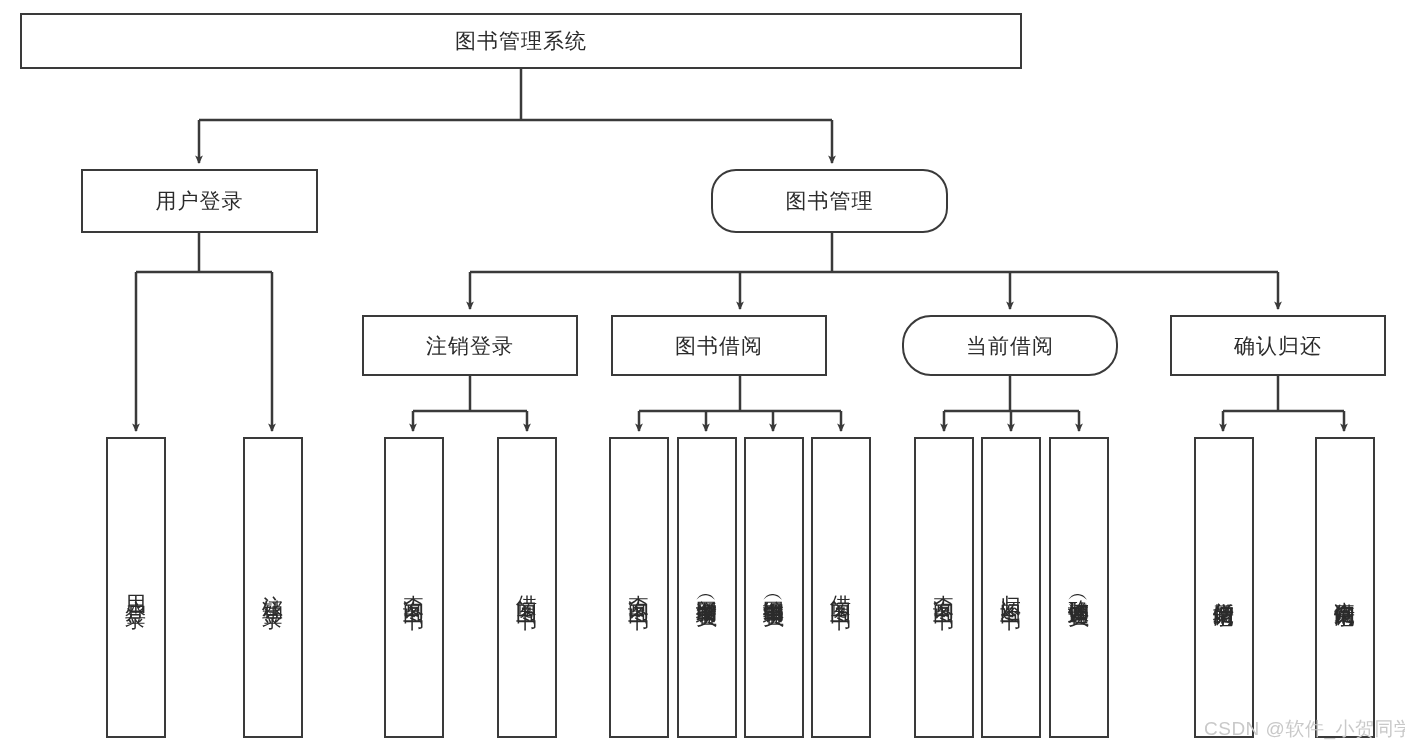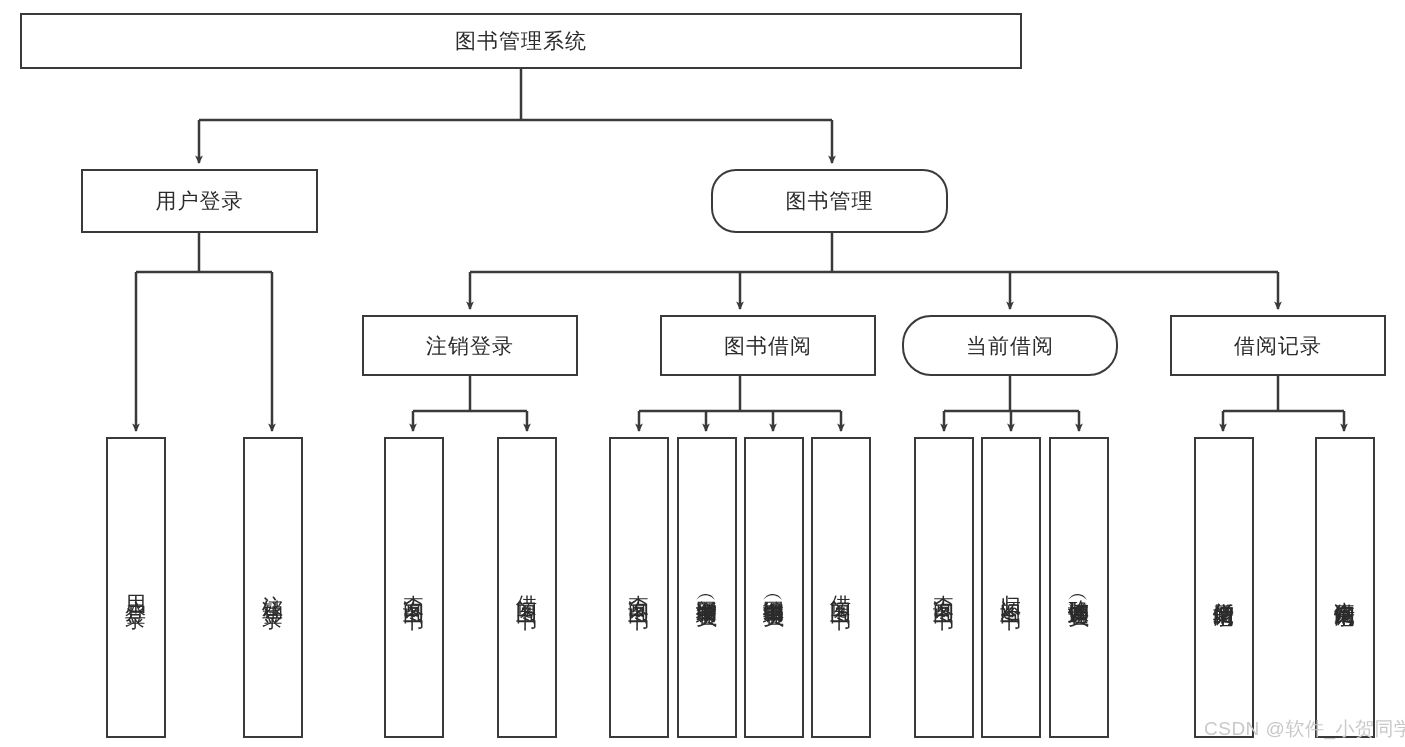--- a/index.html
+++ b/index.html
@@ -128,28 +128,28 @@
   <div class="node h" style="left:81px; top:169px; width:237px; height:64px;">
     <span>用户登录</span>
   </div>
   <div class="node h" style="left:711px; top:169px; width:237px; height:64px;border-radius:25px;">
     <span>图书管理</span>
   </div>
 
   <div class="node h" style="left:362px; top:315px; width:216px; height:61px;">
     <span>注销登录</span>
   </div>
-  <div class="node h" style="left:660px; top:315px; width:216px; height:61px;text-align:right;">
+  <div class="node h" style="left:611px; top:315px; width:216px; height:61px;text-align:right;">
     <span>图书借阅</span>
   </div>
   <div class="node h" style="left:902px; top:315px; width:216px; height:61px;border-radius:29px;">
     <span>当前借阅</span>
   </div>
   <div class="node h" style="left:1170px; top:315px; width:216px; height:61px;">
-    <span>借阅记录</span>
+    <span>确认归还</span>
   </div>
 
   <div class="node v" style="left:106px; top:437px; width:60px; height:301px;">
     <span class="vtext">用户登录</span>
   </div>
   <div class="node v" style="left:243px; top:437px; width:60px; height:301px;">
     <span class="vtext">注销登录</span>
   </div>
 
   <div class="node v" style="left:384px; top:437px; width:60px; height:301px;">

